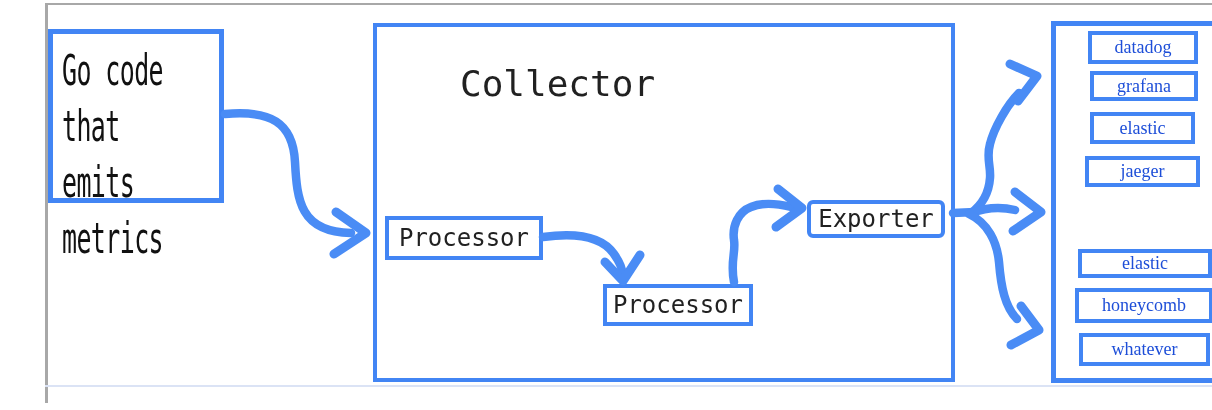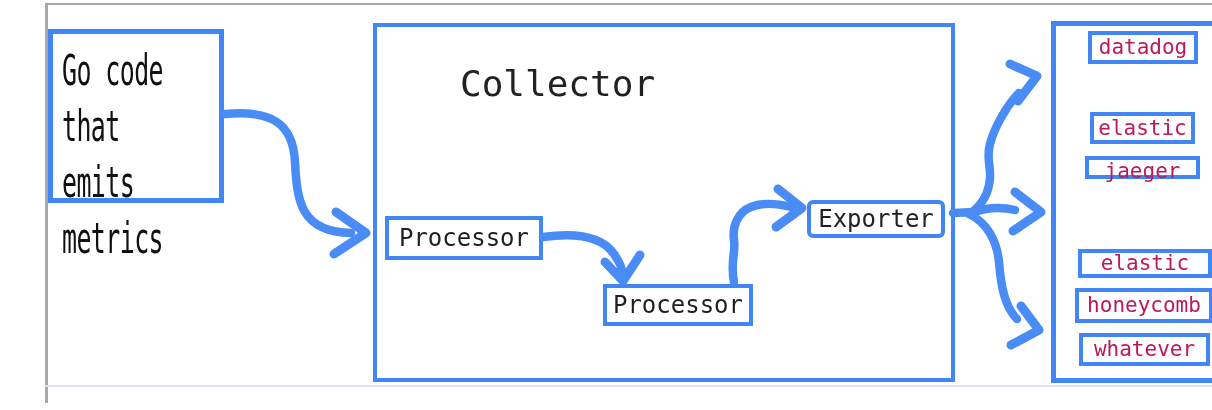--- a/index.html
+++ b/index.html
@@ -36,26 +36,26 @@
   }
   #receiver-box{left:340px;top:216px;width:158px;height:44px;line-height:36px;}
   #processor-box{left:558px;top:284px;width:150px;height:42px;line-height:34px;}
   #exporter-box{left:762px;top:200px;width:138px;height:38px;line-height:30px;border-radius:6px;}
 
   
   #exporters-panel{left:1006px;top:21px;width:175px;height:362px;border-width:5px;}
   .dest{
     position:absolute;background:#fff;box-sizing:border-box;
     border:4px solid var(--accent,#4285f4);
-    text-align:center;font-size:21px;color:#be185d;
+    text-align:center;font-size:18px;color:#1d4ed8;font-family:Liberation Serif, serif;
   }
   #dest-0{left:1043px;top:31px;width:110px;height:33px;line-height:25px;}
   #dest-1{left:1045px;top:71px;width:108px;height:30px;line-height:22px;}
   #dest-2{left:1045px;top:112px;width:105px;height:32px;line-height:24px;}
-  #dest-3{left:1040px;top:156px;width:115px;height:23px;line-height:23px;}
+  #dest-3{left:1040px;top:156px;width:115px;height:31px;line-height:23px;}
   #dest-4{left:1035px;top:205px;width:139px;height:31px;line-height:23px;}
   #dest-5{left:1033px;top:249px;width:134px;height:29px;line-height:21px;}
   #dest-6{left:1030px;top:288px;width:138px;height:35px;line-height:27px;}
   #dest-7{left:1034px;top:333px;width:131px;height:33px;line-height:25px;text-align:center;}
 
   
   #arrows{position:absolute;left:0;top:0;pointer-events:none;}
   #arrows path{fill:none;stroke:var(--arrow,#4a8cf5);stroke-width:8.5;stroke-linecap:round;stroke-linejoin:round;}
   #arrows path.head{stroke-width:9;}
 </style>
@@ -76,20 +76,21 @@
 
   <div class="box" id="collector-box"></div>
   <div id="collector-title">Collector</div>
 
   <div class="component" id="receiver-box">Processor</div>
   <div class="component" id="processor-box">Processor</div>
   <div class="component" id="exporter-box">Exporter</div>
 
   <div class="box" id="exporters-panel"></div>
   <div class="dest" id="dest-0">datadog</div>
+  <div class="dest" id="dest-1">grafana</div>
   <div class="dest" id="dest-2">elastic</div>
   <div class="dest" id="dest-3">jaeger</div>
   <div class="dest" id="dest-6">honeycomb</div>
   <div class="dest" id="dest-5">elastic</div>
   <div class="dest" id="dest-7">whatever</div>
 
   <svg id="arrows" width="1212" height="410" viewBox="0 0 1212 410">
     <g>
       <path d="M 180 114 C 225 110, 248 122, 250 162 C 252 200, 255 232, 306 233"></path>
       <path class="head" d="M 291 212 L 321 233 L 289 254"></path>

